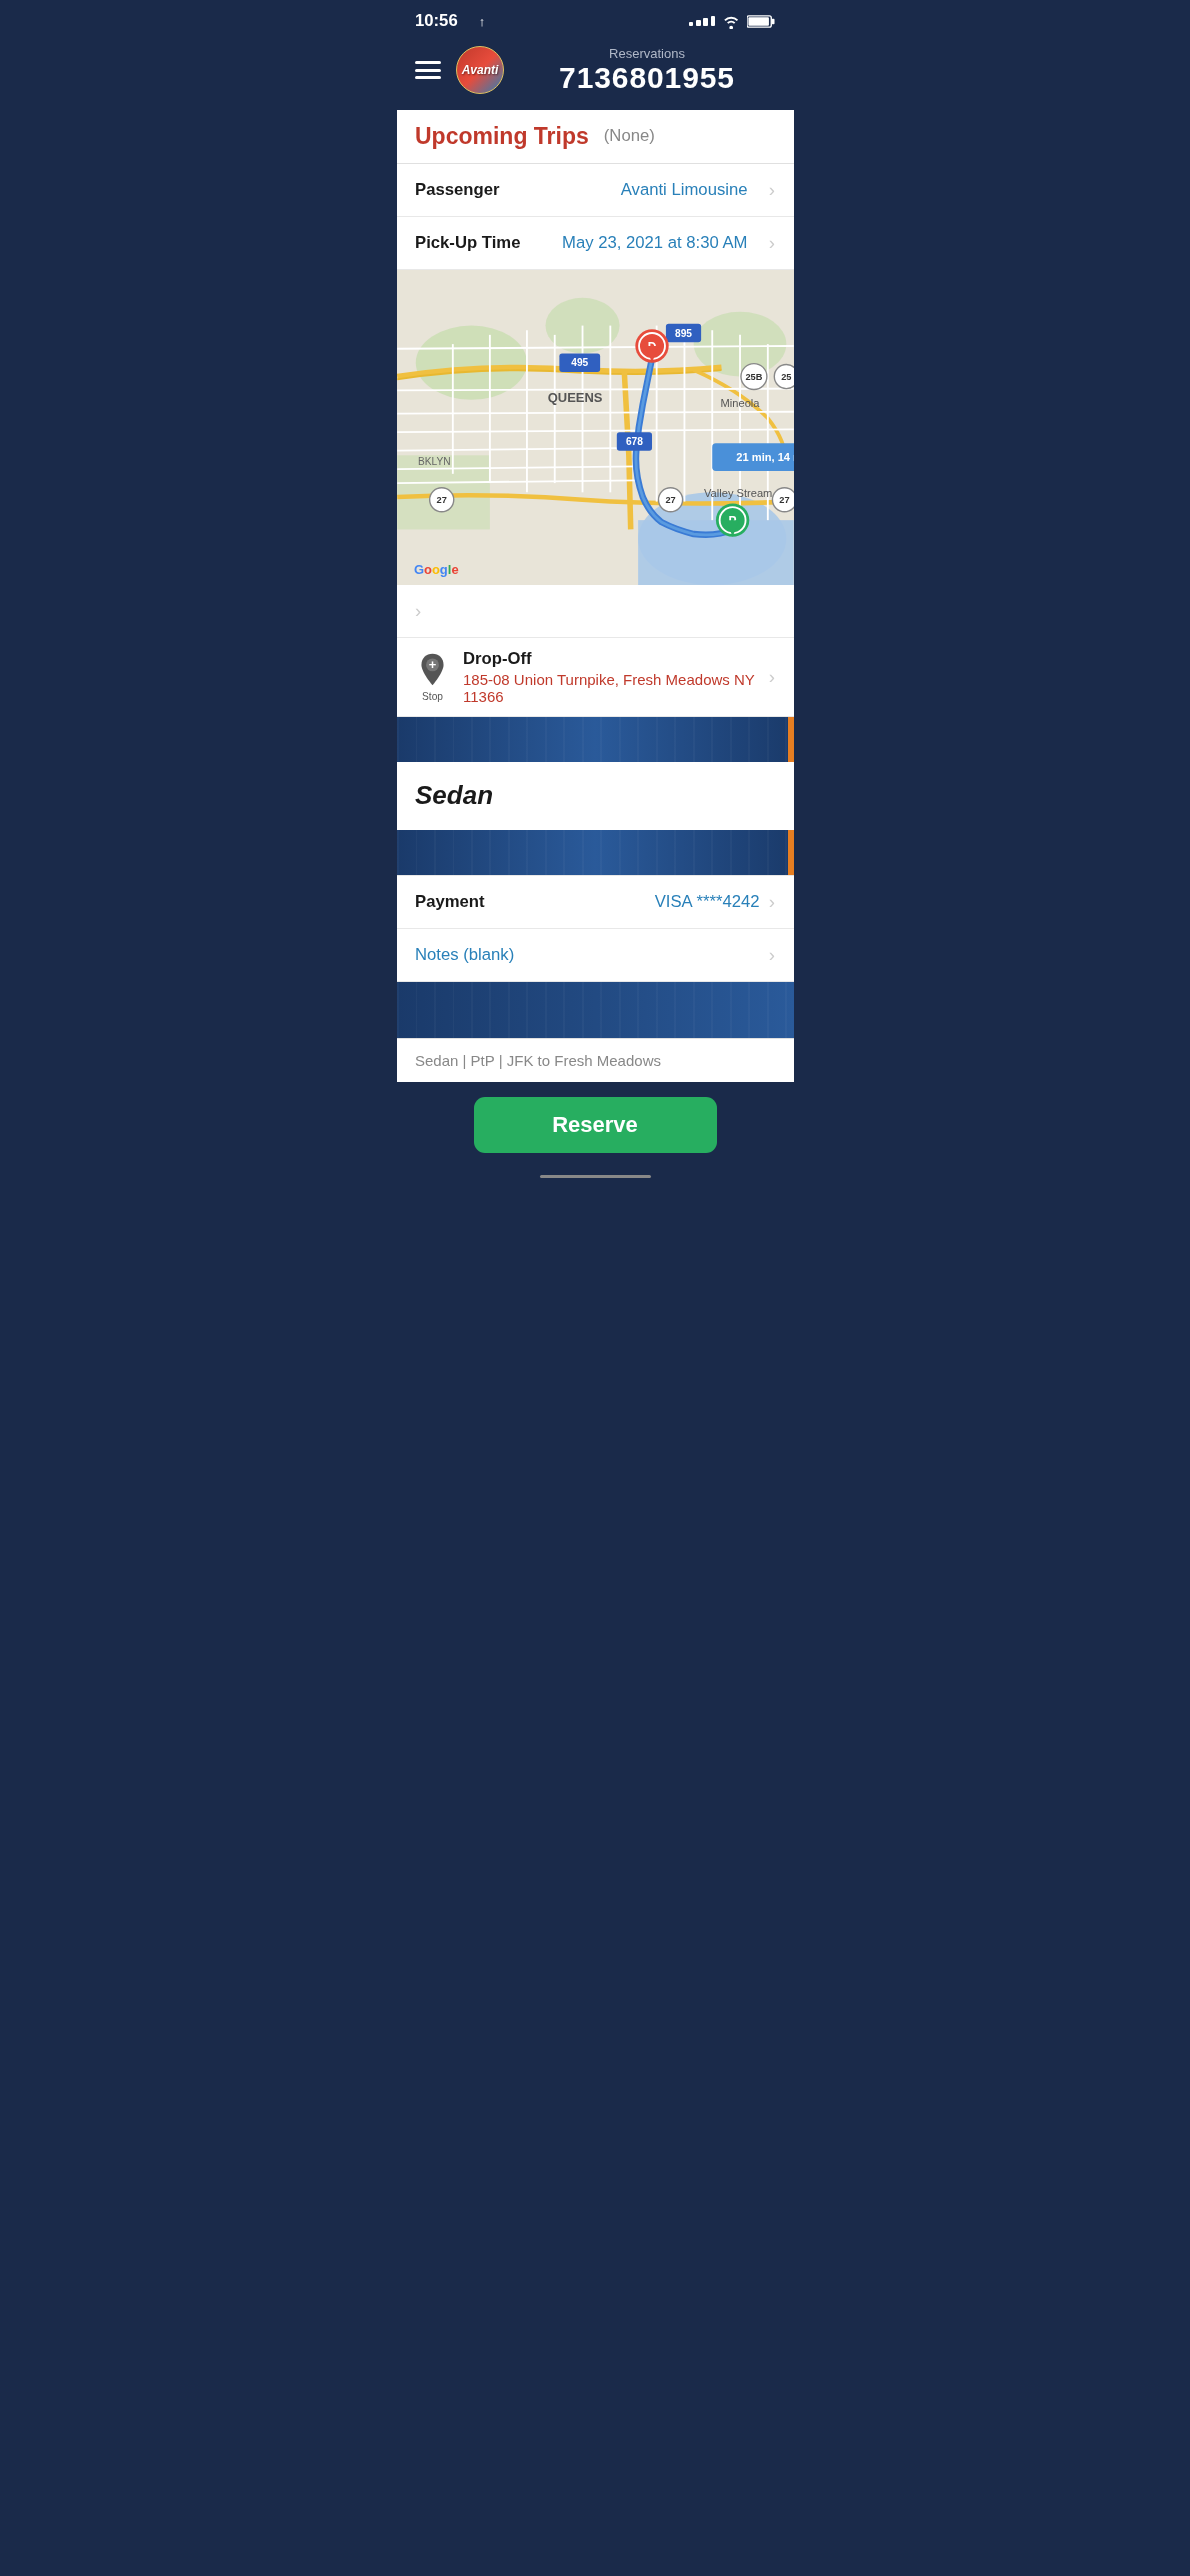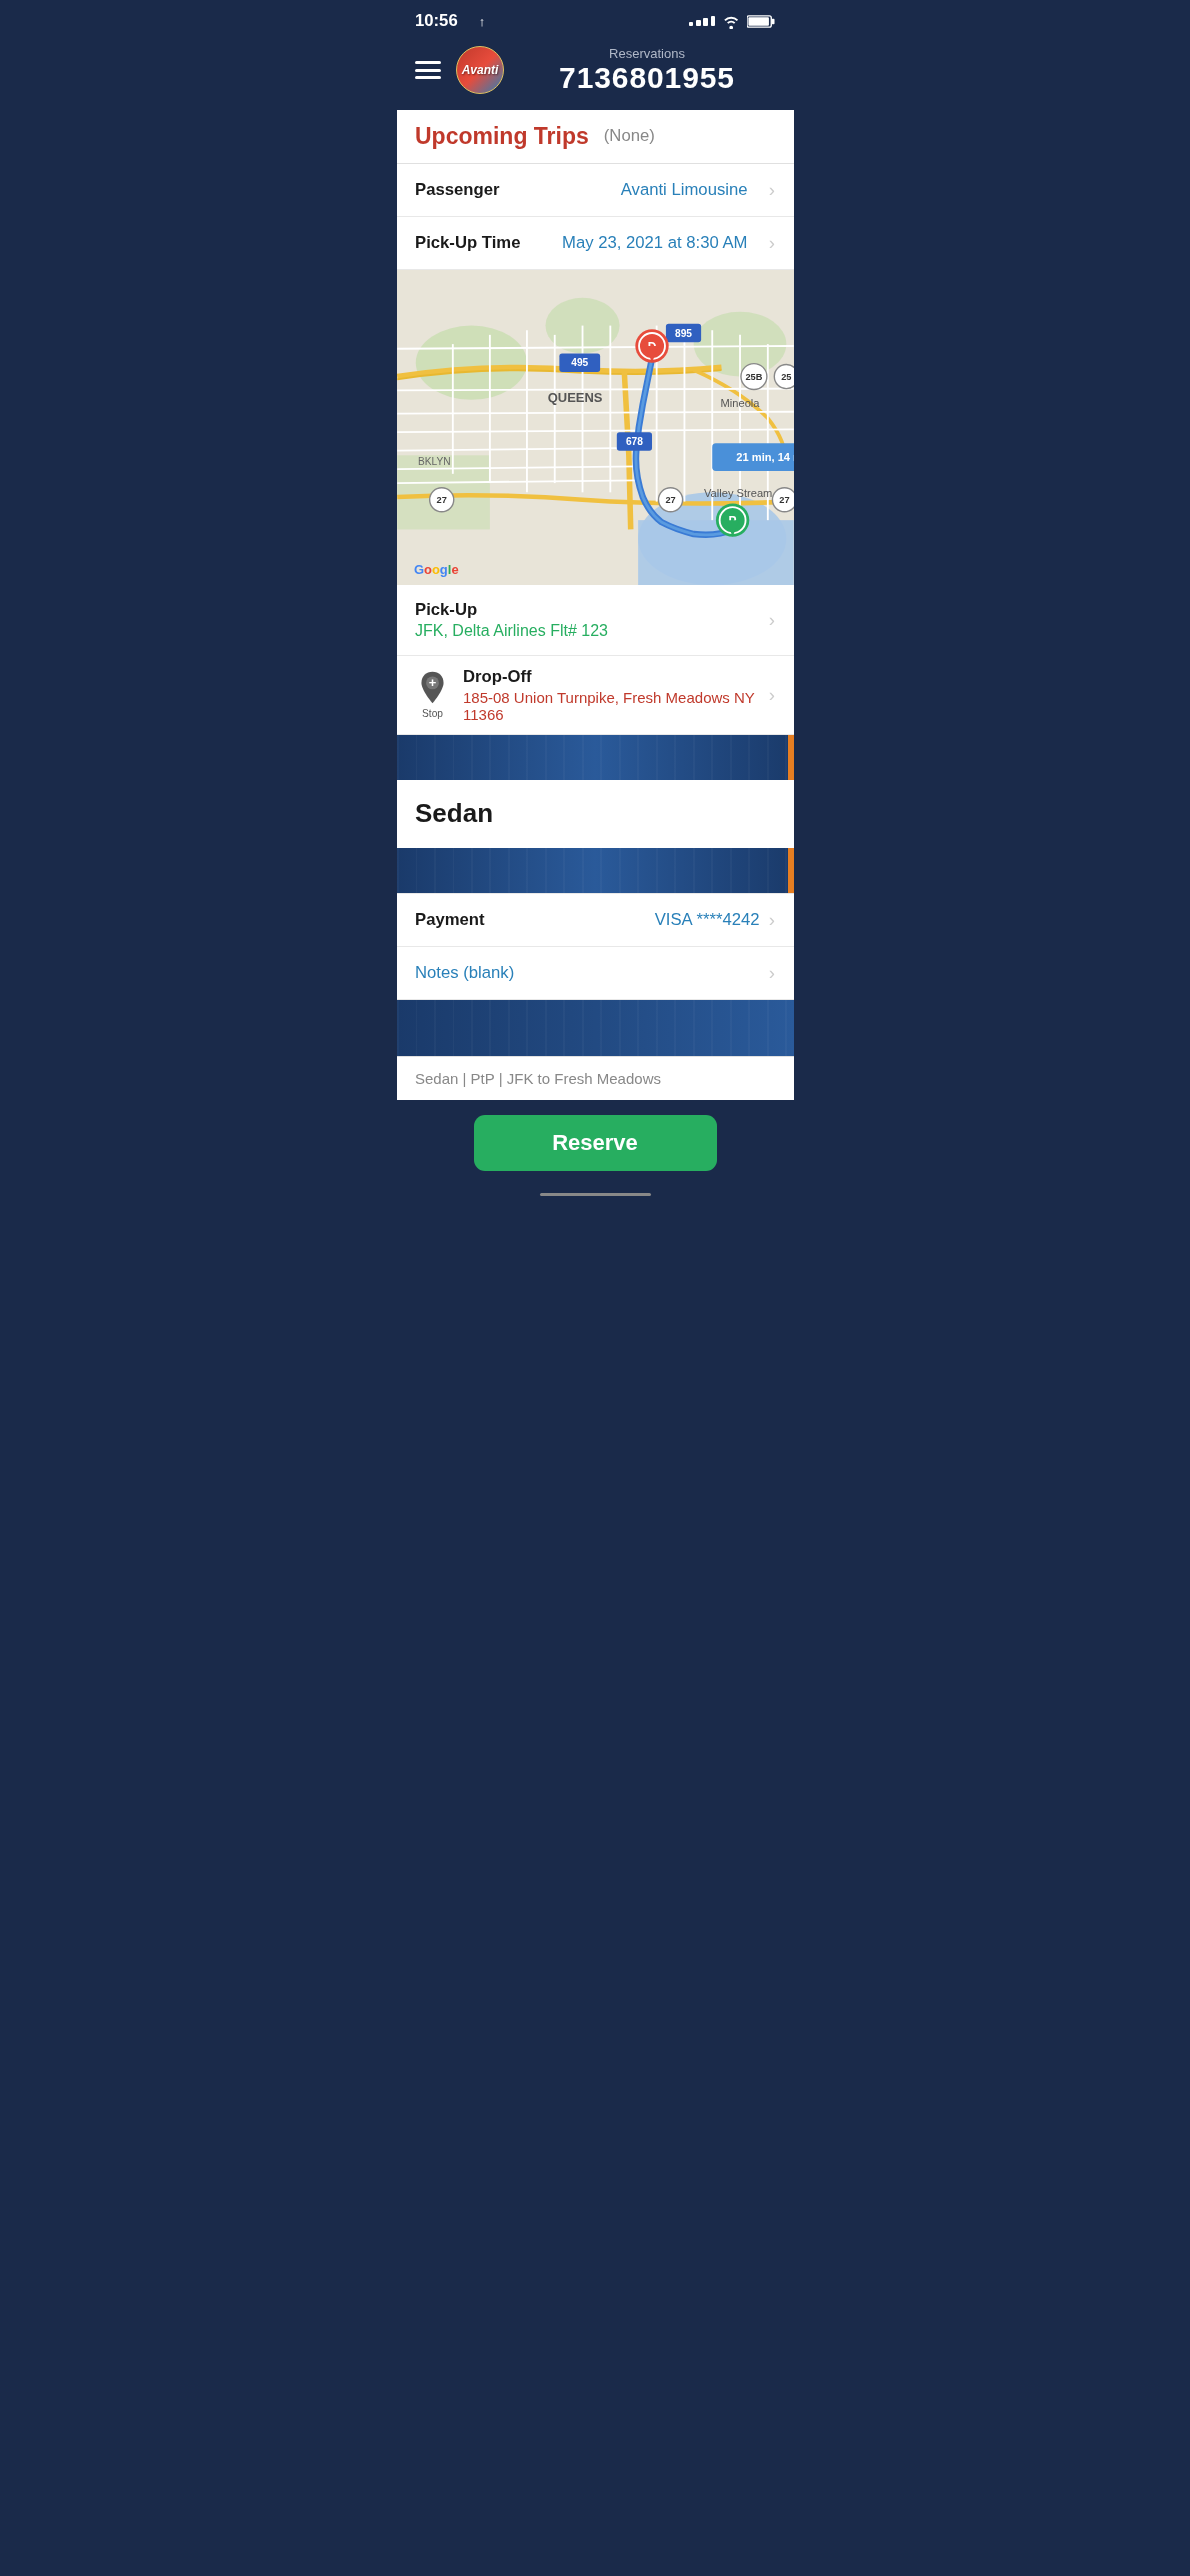--- a/index.html
+++ b/index.html
@@ -182,21 +182,21 @@
       width: 5.6px; background: #e67e22;
     }
 
     
     .vehicle-row {
       background: white;
       padding: 18.5px;
       border-bottom: none;
     }
     .vehicle-type {
-      font-size: 26px; font-weight: 700; color: #1a1a1a;
+      font-size: 26px; font-weight: 700; color: #1a1a1a; font-style: italic;
     }
 
     
     .payment-row {
       display: flex; align-items: center; justify-content: space-between;
       padding: 15px 18.5px;
       border-top: 0.9px solid #e8e8e8;
       border-bottom: 0.9px solid #e8e8e8;
       background: white;
     }
@@ -416,24 +416,20 @@
       <text x="362" y="275" text-anchor="middle" font-size="13" font-weight="bold" fill="white">P</text>
       <polygon points="362,288 355,270 369,270" fill="#27ae60"></polygon>
 
       <text x="18" y="328" font-size="14" font-weight="bold">
         <tspan fill="#4285F4">G</tspan><tspan fill="#EA4335">o</tspan><tspan fill="#FBBC05">o</tspan><tspan fill="#4285F4">g</tspan><tspan fill="#34A853">l</tspan><tspan fill="#EA4335">e</tspan>
       </text>
     </svg>
   </div>
 
   <div class="pickup-row">
-    <div class="pickup-content">
-      <div class="pickup-label">Pick-Up</div>
-      <div class="pickup-value">JFK, Delta Airlines Flt# 123</div>
-    </div>
     <span class="chevron">›</span>
   </div>
 
   <div class="dropoff-row">
     <div class="dropoff-icon-area">
       <div style="width:35px;height:35px;position:relative;">
         <svg viewBox="0 0 38 38" width="35" height="35">
           <path d="M19 2 C12 2 7 7 7 14 C7 22 19 36 19 36 C19 36 31 22 31 14 C31 7 26 2 19 2Z" fill="#555"></path>
           <circle cx="19" cy="14" r="7" fill="#777"></circle>
           <text x="19" y="18" text-anchor="middle" font-size="14" font-weight="bold" fill="white">+</text>

